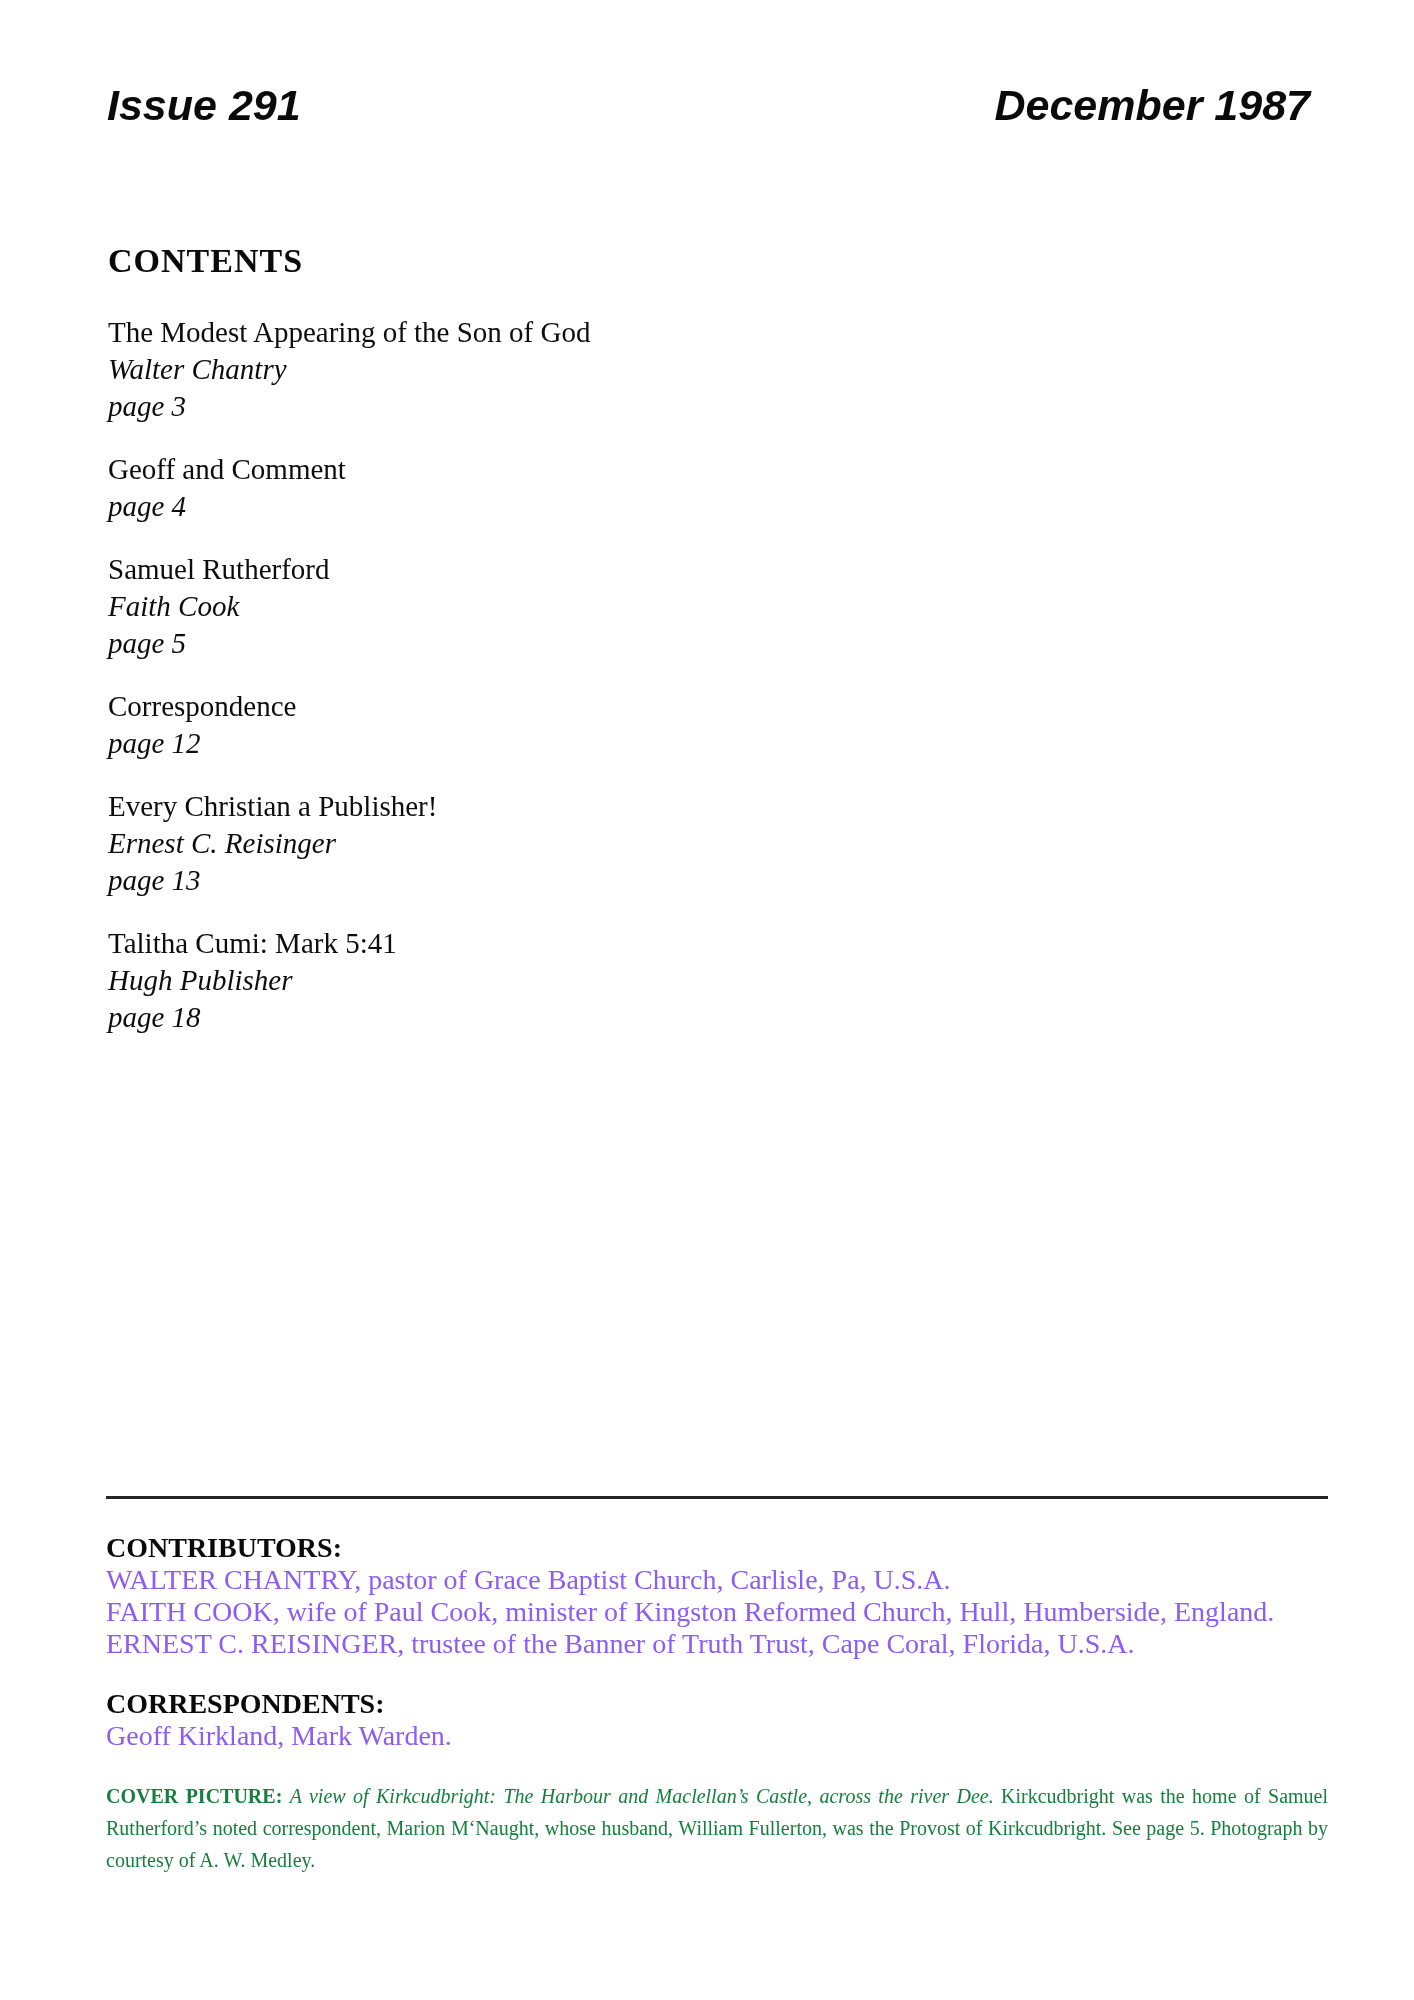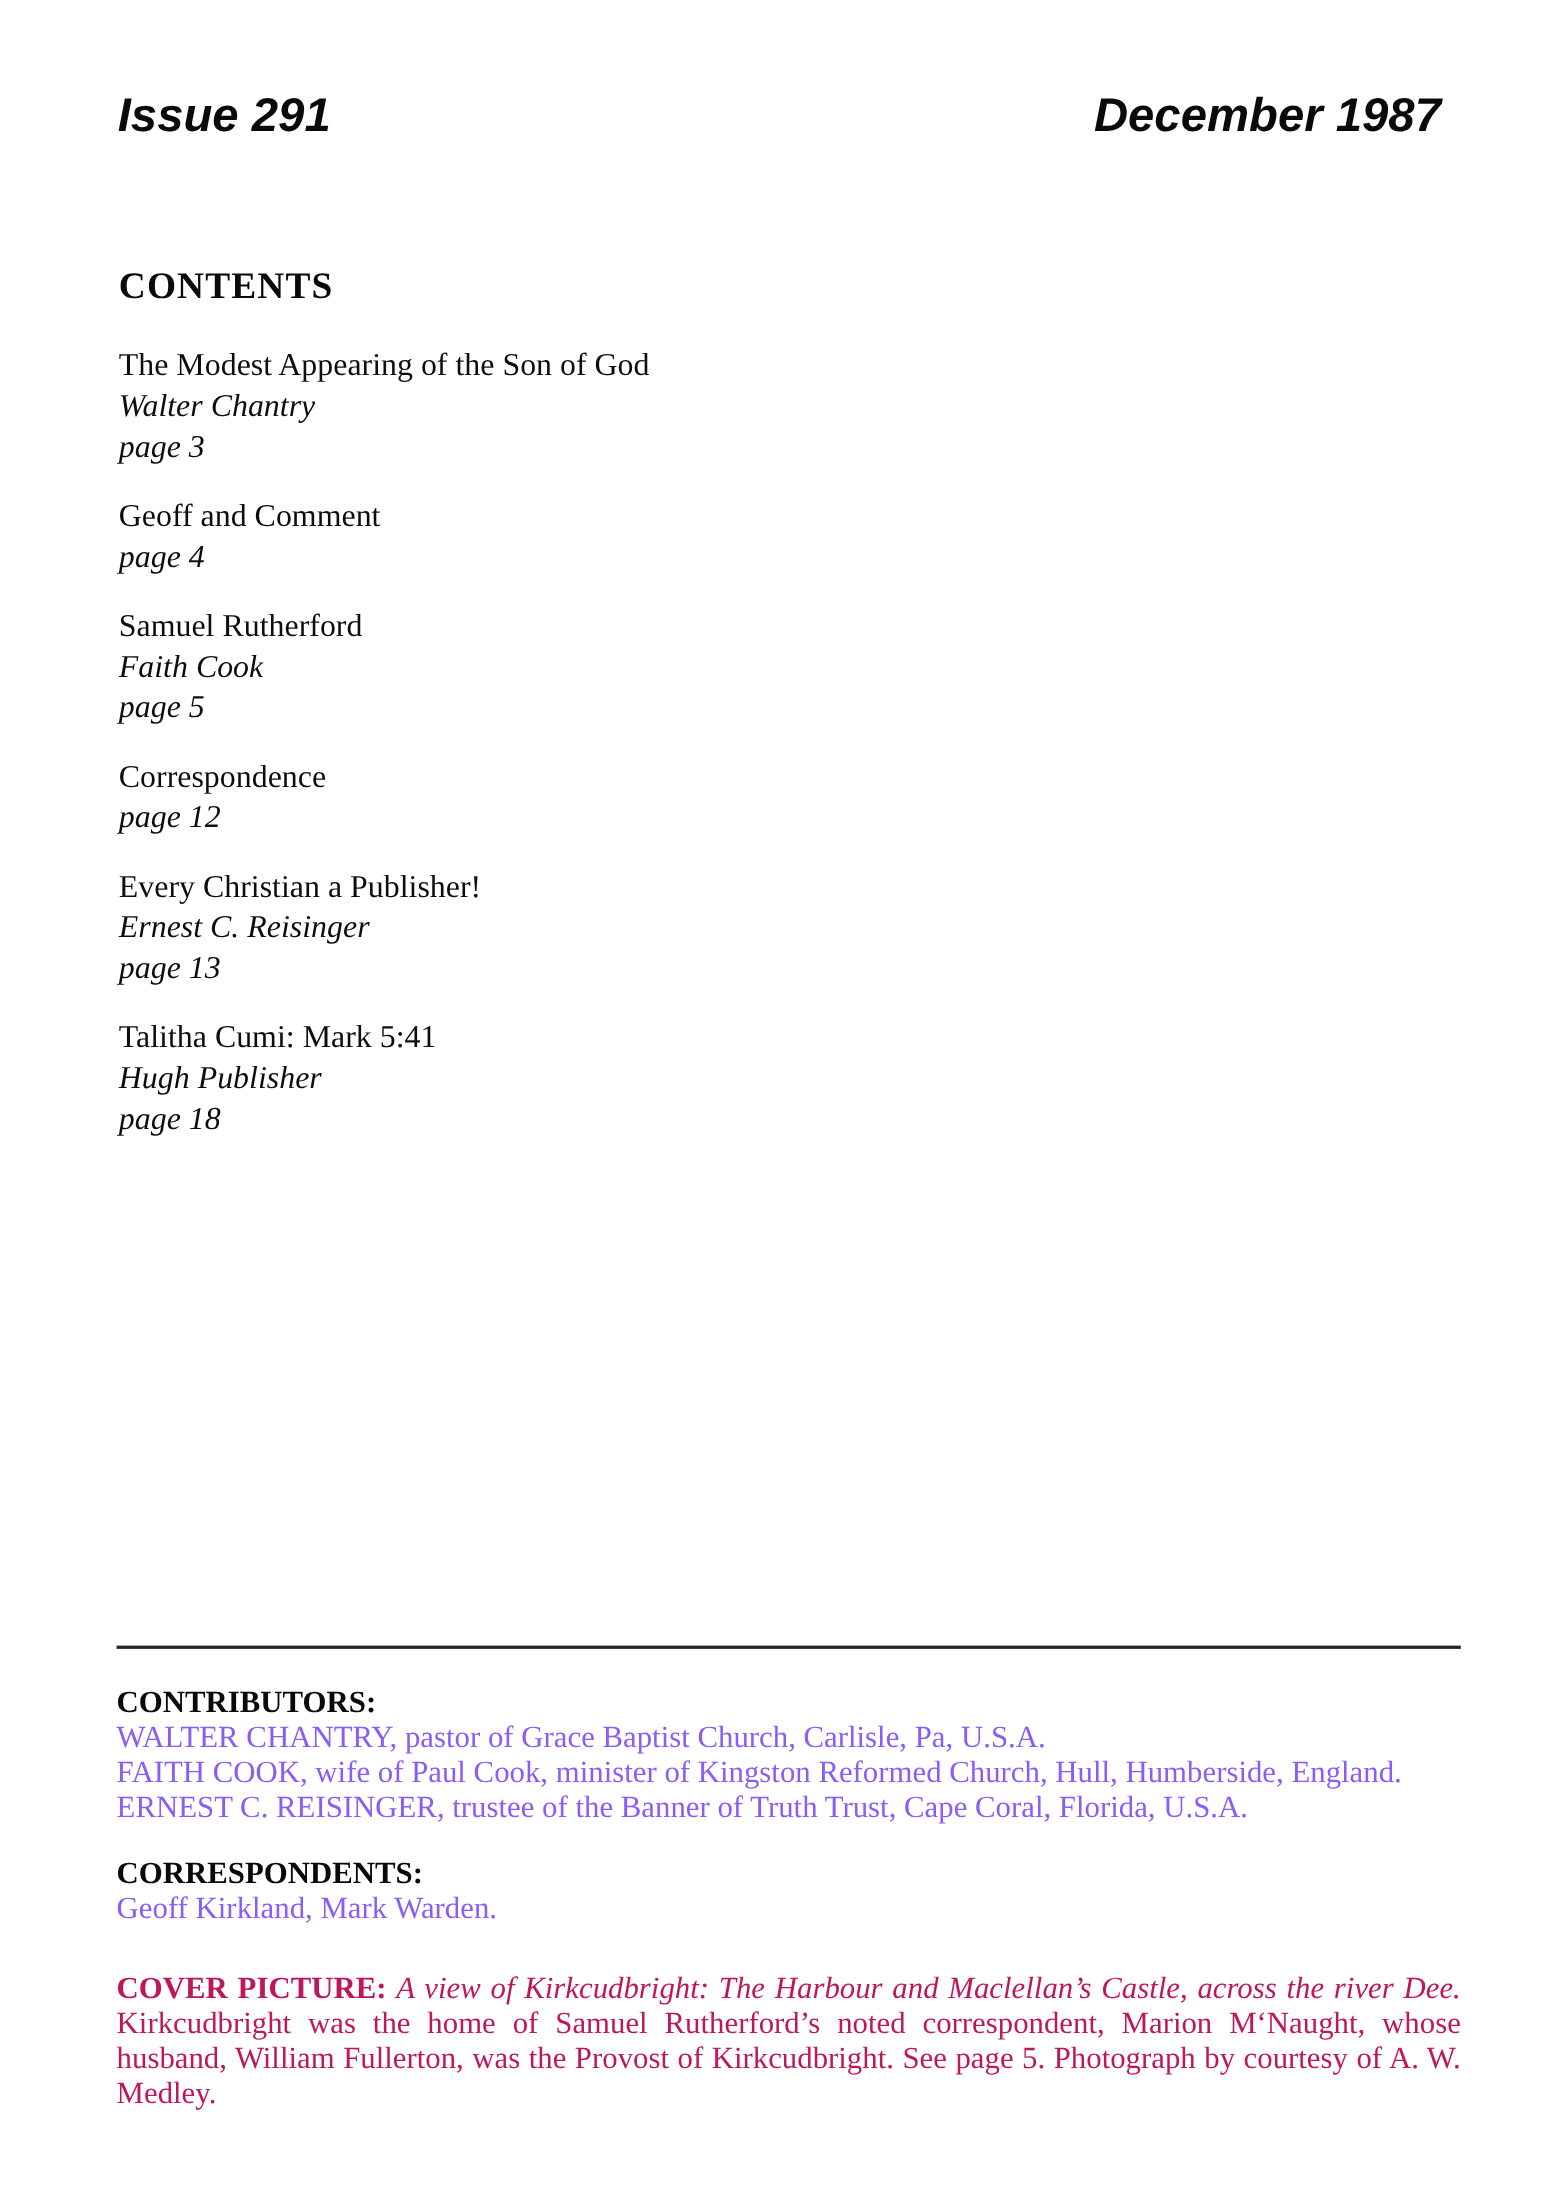--- a/index.html
+++ b/index.html
@@ -80,25 +80,25 @@
     font-weight: 700;
     line-height: 32px;
     color: #0a0a0a;
   }
   .bottom-line {
     font-size: 28px;
     line-height: 32px;
     color: #8b5cf6;
   }
   .cover-para {
-    margin: 40px 0 0 0;
-    font-size: 28px;
+    margin: 28px 0 0 0;
+    font-size: 20px;
     line-height: 32px;
     text-align: justify;
-    color: #be185d;
+    color: #15803d;
   }
   .cover-para .cover-label {
     font-weight: 700;
     font-style: normal;
   }
   .cover-para .cover-caption {
     font-style: italic;
   }
 </style>
 </head>

